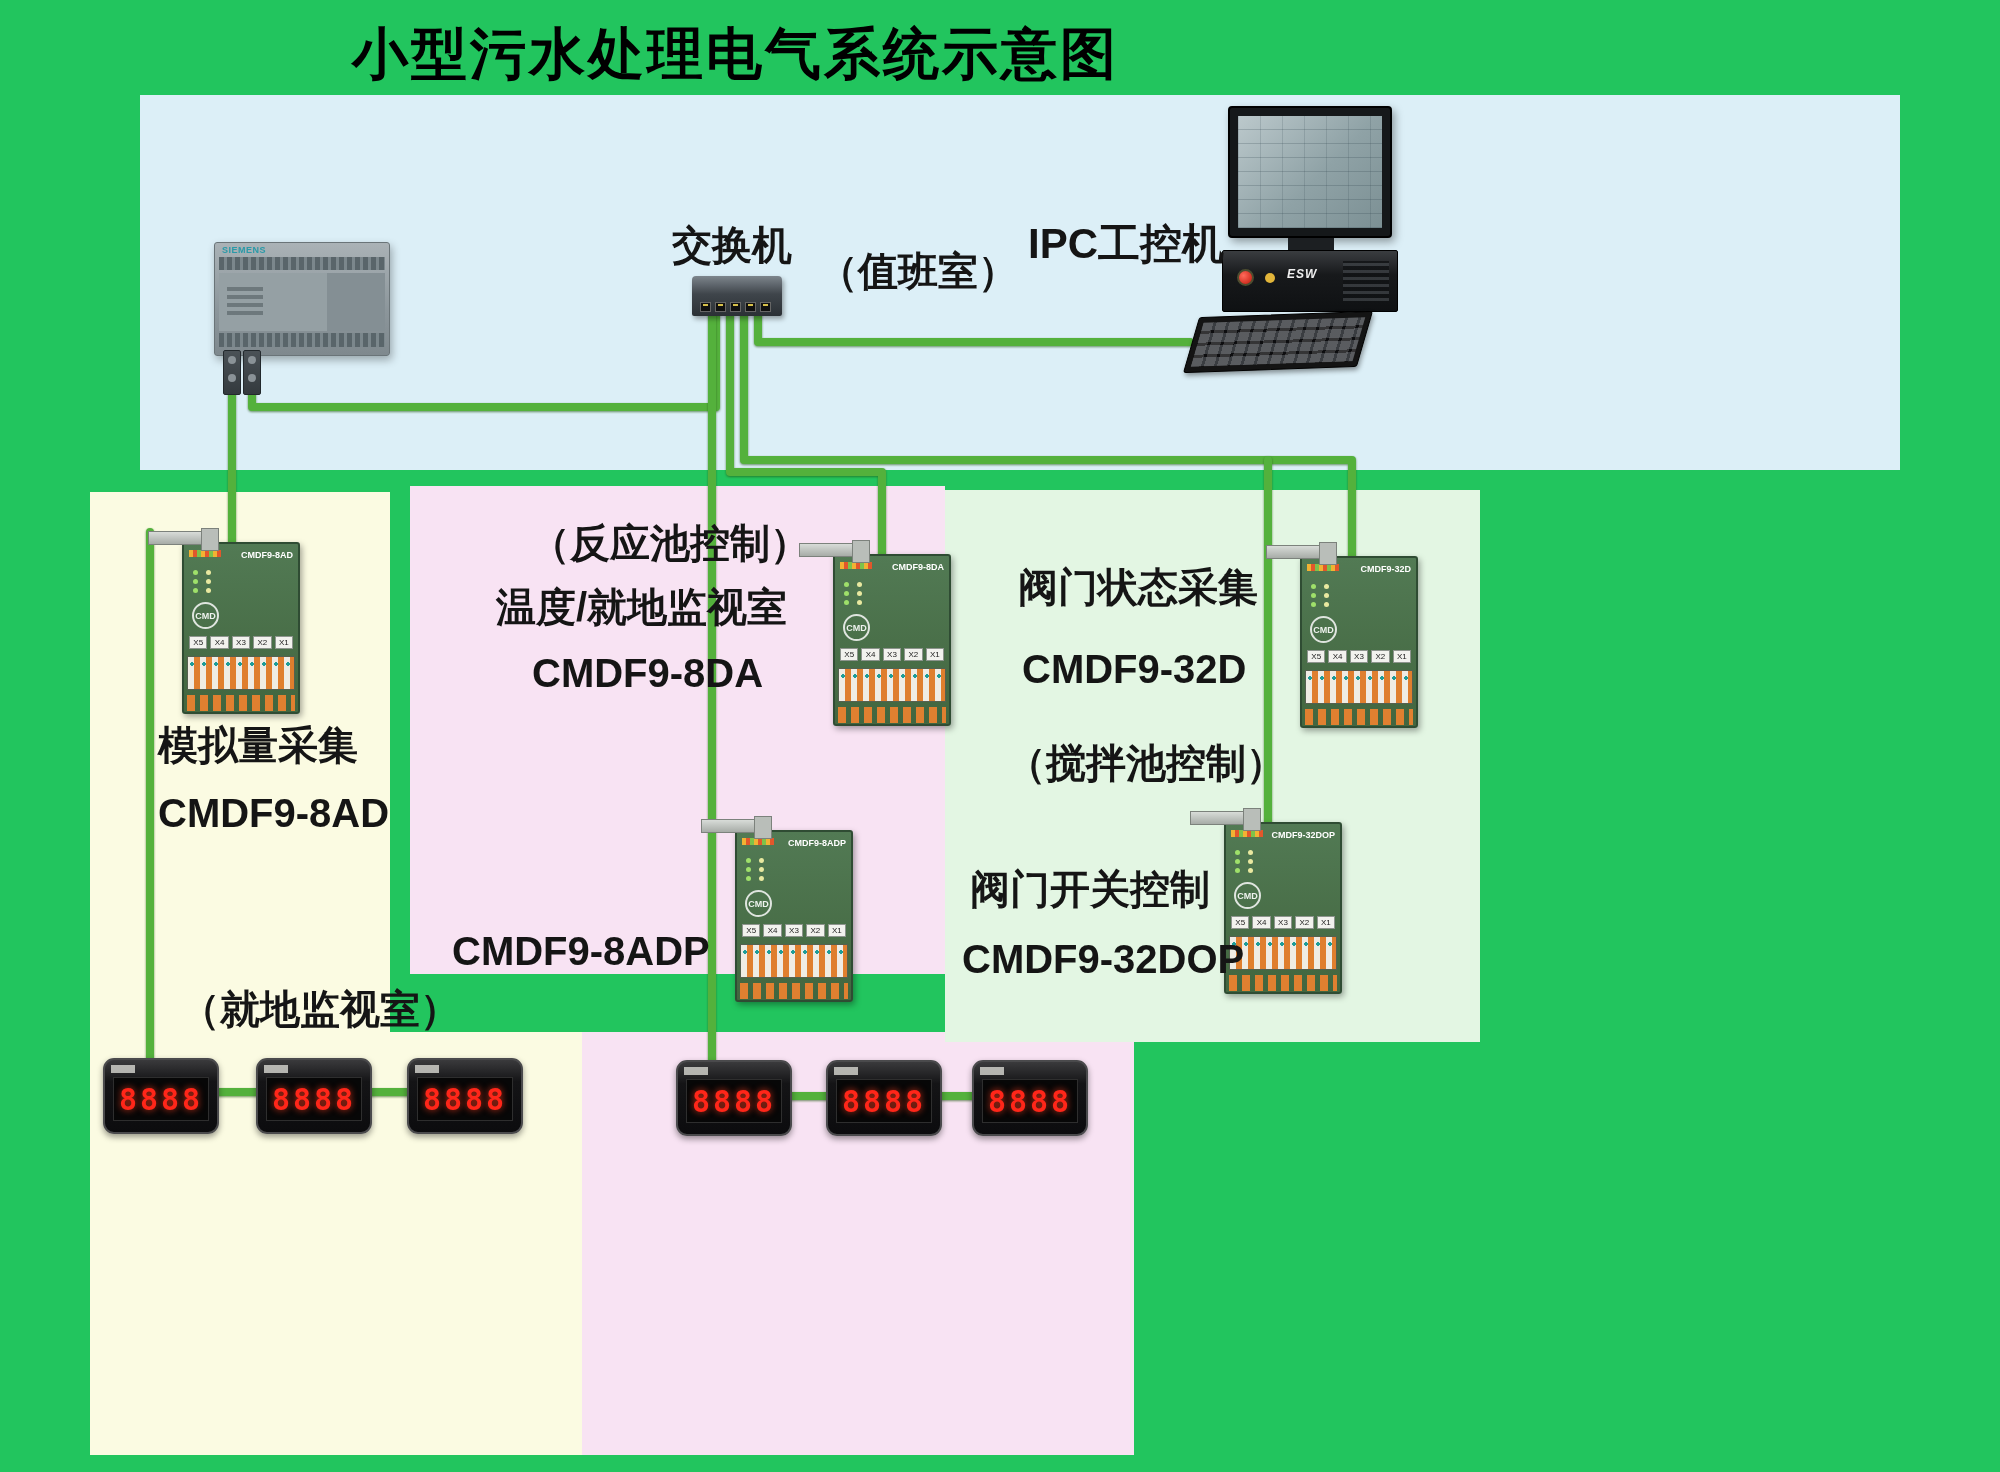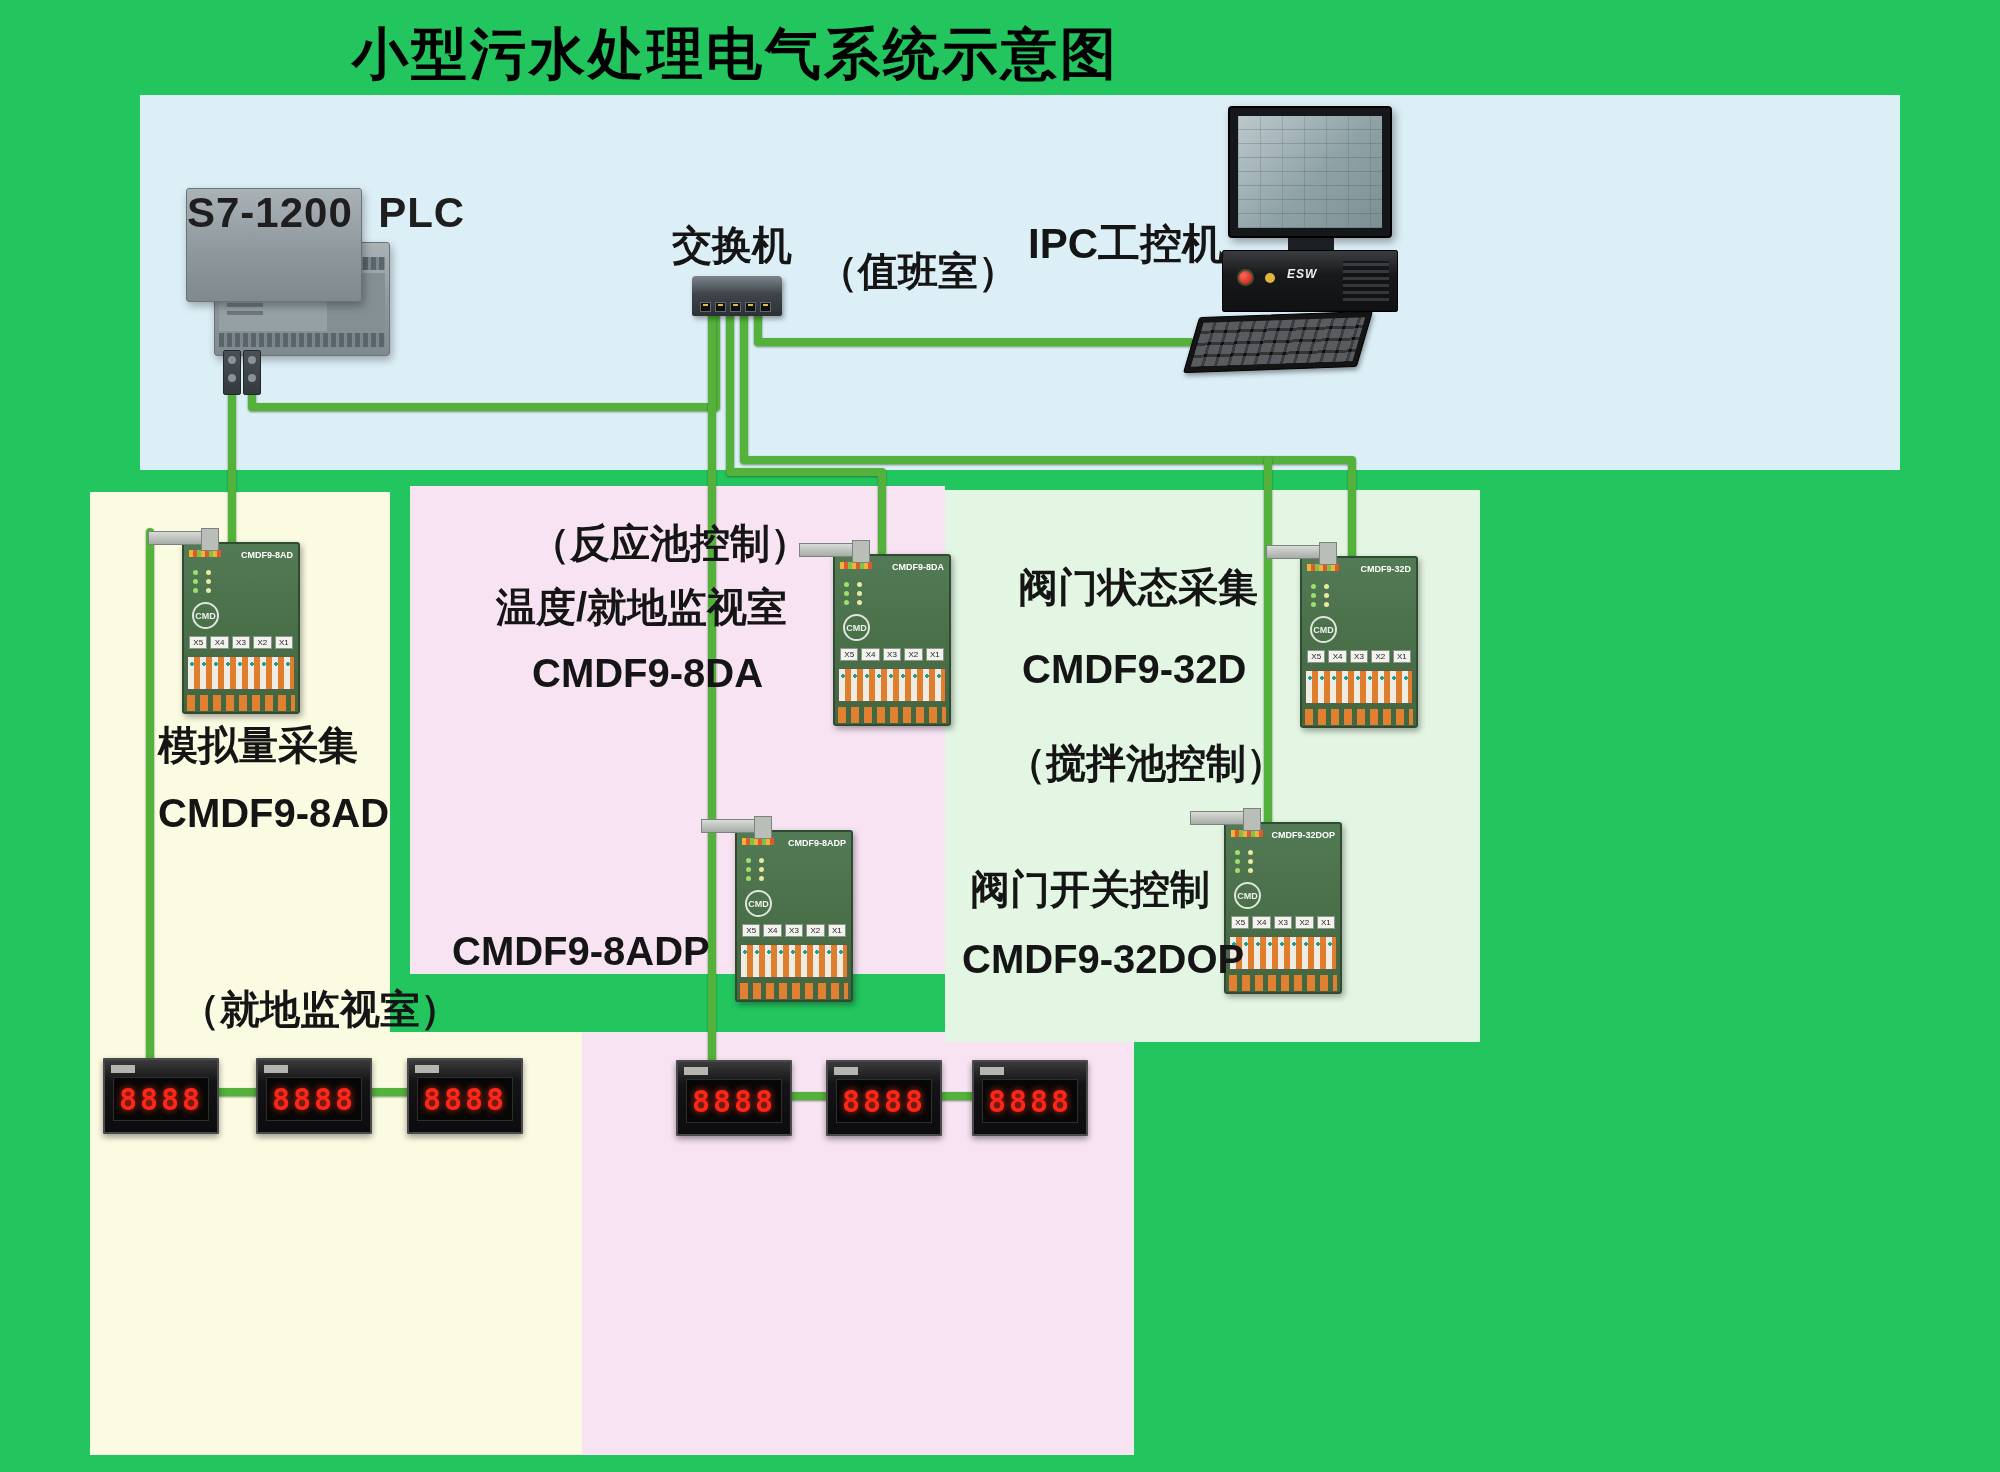--- a/index.html
+++ b/index.html
@@ -96,21 +96,21 @@
          background:repeating-linear-gradient(90deg,#efece4 0 6px,#df7f2e 6px 12px); }
   .mod-terms:after { content:""; position:absolute; left:1px; right:1px; top:4px; height:6px;
          background-image:radial-gradient(circle 2px at 3px 3px, #1f9d98 98%, transparent);
          background-size:12px 6px; background-repeat:repeat-x; }
   .mod-tabs { position:absolute; left:3px; right:3px; top:151px; height:16px;
          background:repeating-linear-gradient(90deg,#e08030 0 8px, transparent 8px 13px); }
 
   
   .meter { position:absolute; width:116px; height:76px;
          background:linear-gradient(#3a3a3c,#141416 30%,#0c0c0e);
-         border:2px solid #4a4a4c; border-radius:1px; box-shadow:0 3px 6px rgba(0,0,0,.4); }
+         border:2px solid #4a4a4c; border-radius:11px; box-shadow:0 3px 6px rgba(0,0,0,.4); }
   .meter:before { content:""; position:absolute; left:6px; top:5px; width:24px; height:8px;
          background:#d8d8d2; opacity:.8; }
   .meter-screen { position:absolute; left:8px; right:8px; top:17px; bottom:11px; background:#070707;
          border:1px solid #2e2e2e; display:flex; align-items:center; justify-content:center; }
   .meter-digits { font-family:"DejaVu Sans Mono", monospace; font-weight:700; font-size:30px;
          color:#ff2619; letter-spacing:3px; text-shadow:0 0 7px rgba(255,60,30,.8); }
 </style>
 </head>
 <body>
 
@@ -307,21 +307,20 @@
     <div class="meter-screen">
       <span class="meter-digits">8888</span>
     </div>
   </div>
   <div class="meter" style="left:972px;top:1060px;">
     <div class="meter-screen">
       <span class="meter-digits">8888</span>
     </div>
   </div>
 
-  <div class="lbl plc" style="left:186px;top:188px;">S7-1200  PLC</div>
   <div class="lbl" style="left:672px;top:222px;">交换机</div>
   <div class="lbl" style="left:818px;top:248px;">（值班室）</div>
   <div class="lbl ipc" style="left:1028px;top:220px;">IPC工控机</div>
 
   <div class="lbl" style="left:158px;top:722px;">模拟量采集</div>
   <div class="lbl" style="left:158px;top:790px;">CMDF9-8AD</div>
   <div class="lbl" style="left:180px;top:986px;">（就地监视室）</div>
 
   <div class="lbl" style="left:530px;top:520px;">（反应池控制）</div>
   <div class="lbl" style="left:496px;top:584px;">温度/就地监视室</div>

